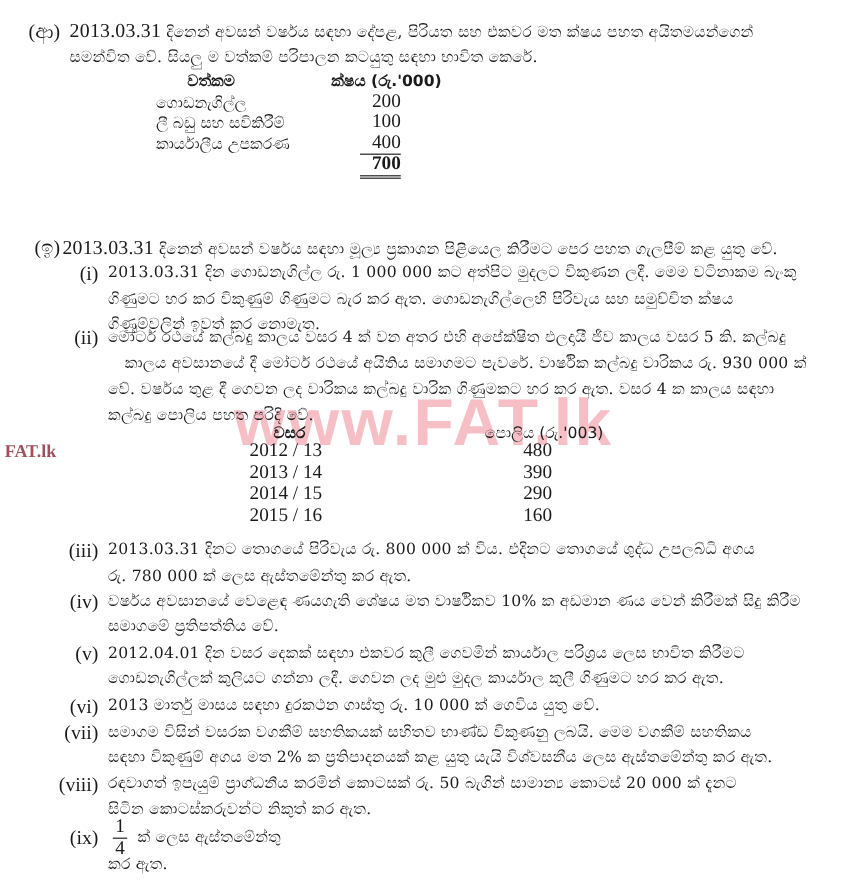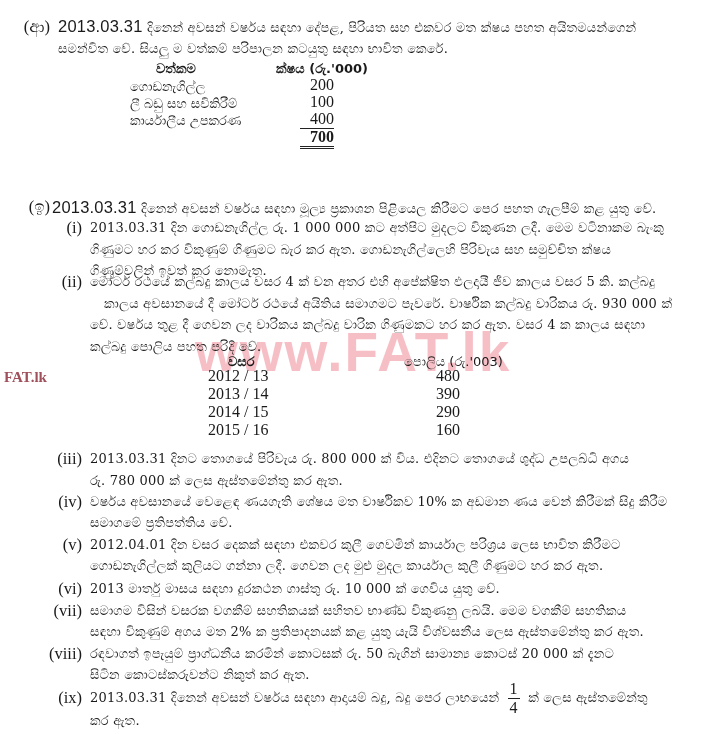--- a/index.html
+++ b/index.html
@@ -2,21 +2,21 @@
 <html><head>
 <meta charset="utf-8">
 <style>
   html, body { margin: 0; padding: 0; }
   body {
     width: 710px; height: 734px; background: #ffffff; position: relative; overflow: hidden;
     font-family: "DejaVu Serif", "Liberation Serif", serif; color: #1a1a1a;
   }
   .label { position: absolute; font-family: "Liberation Serif", serif; font-size: 16.5px; text-align: right; }
   .para { position: absolute; font-size: 13px; line-height: 20px; letter-spacing: 0.2px; }
-  .para .lead { font-family: Liberation Sans, sans-serif; font-size: 16.5px; margin-top: 23px; }
+  .para .lead { font-family: Liberation Serif, serif; font-size: 16.5px; margin-top: 23px; }
   .watermark {
     position: absolute; left: 195px; top: 325px; font-family: "Liberation Sans", sans-serif;
     font-weight: bold; font-size: 55px; color: #f08c98; opacity: 0.55; letter-spacing: 2px; line-height: 1;
   }
   .fatlk { position: absolute; left: 4px; top: 369px; font-family: "Liberation Serif", serif; font-size: 15px; color: #a0505a; font-weight: bold; }
   .tbl-cell { position: absolute; font-size: 16px; font-family: "Liberation Serif", serif; }
   .tbl-head { font-weight: bold; font-size: 13px; font-family: "DejaVu Sans", sans-serif; }
   .right { text-align: right; }
   .ul1 { border-bottom: 1.2px solid #222; }
   .ul2 { border-bottom: 3px double #222; }
@@ -101,20 +101,19 @@
 <div class="label" style="left:40px; top:601px; width:42px;">(vii)</div>
 <div class="para" style="left:90px; top:601px;">සමාගම විසින් වසරක වගකීම් සහතිකයක් සහිතව භාණ්ඩ විකුණනු ලබයි. මෙම වගකීම් සහතිකය</div>
 <div class="para" style="left:90px; top:622px;">සඳහා විකුණුම් අගය මත 2% ක ප්‍රතිපාදනයක් කළ යුතු යැයි විශ්වසනීය ලෙස ඇස්තමේන්තු කර ඇත.</div>
 
 <div class="label" style="left:30px; top:644px; width:52px;">(viii)</div>
 <div class="para" style="left:90px; top:644px;">රඳවාගත් ඉපැයුම් ප්‍රාග්ධනීය කරමින් කොටසක් රු. 50 බැගින් සාමාන්‍ය කොටස් 20 000 ක් දැනට</div>
 <div class="para" style="left:90px; top:665px;">සිටින කොටස්කරුවන්ට නිකුත් කර ඇත.</div>
 
 <div class="label" style="left:40px; top:688px; width:42px;">(ix)</div>
 <div class="para" style="left:90px; top:680px; line-height:36px;">
-  <span>2013.03.31 දිනෙන් අවසන් වර්ෂය සඳහා ආදායම් බදු, බදු පෙර ලාභයෙන්</span>
   <span class="frac">
     <span class="n">1</span>
     <span class="d">4</span>
   </span>
   <span>ක් ලෙස ඇස්තමේන්තු</span>
 </div>
 <div class="para" style="left:90px; top:711px;">කර ඇත.</div>
 
 </body></html>

